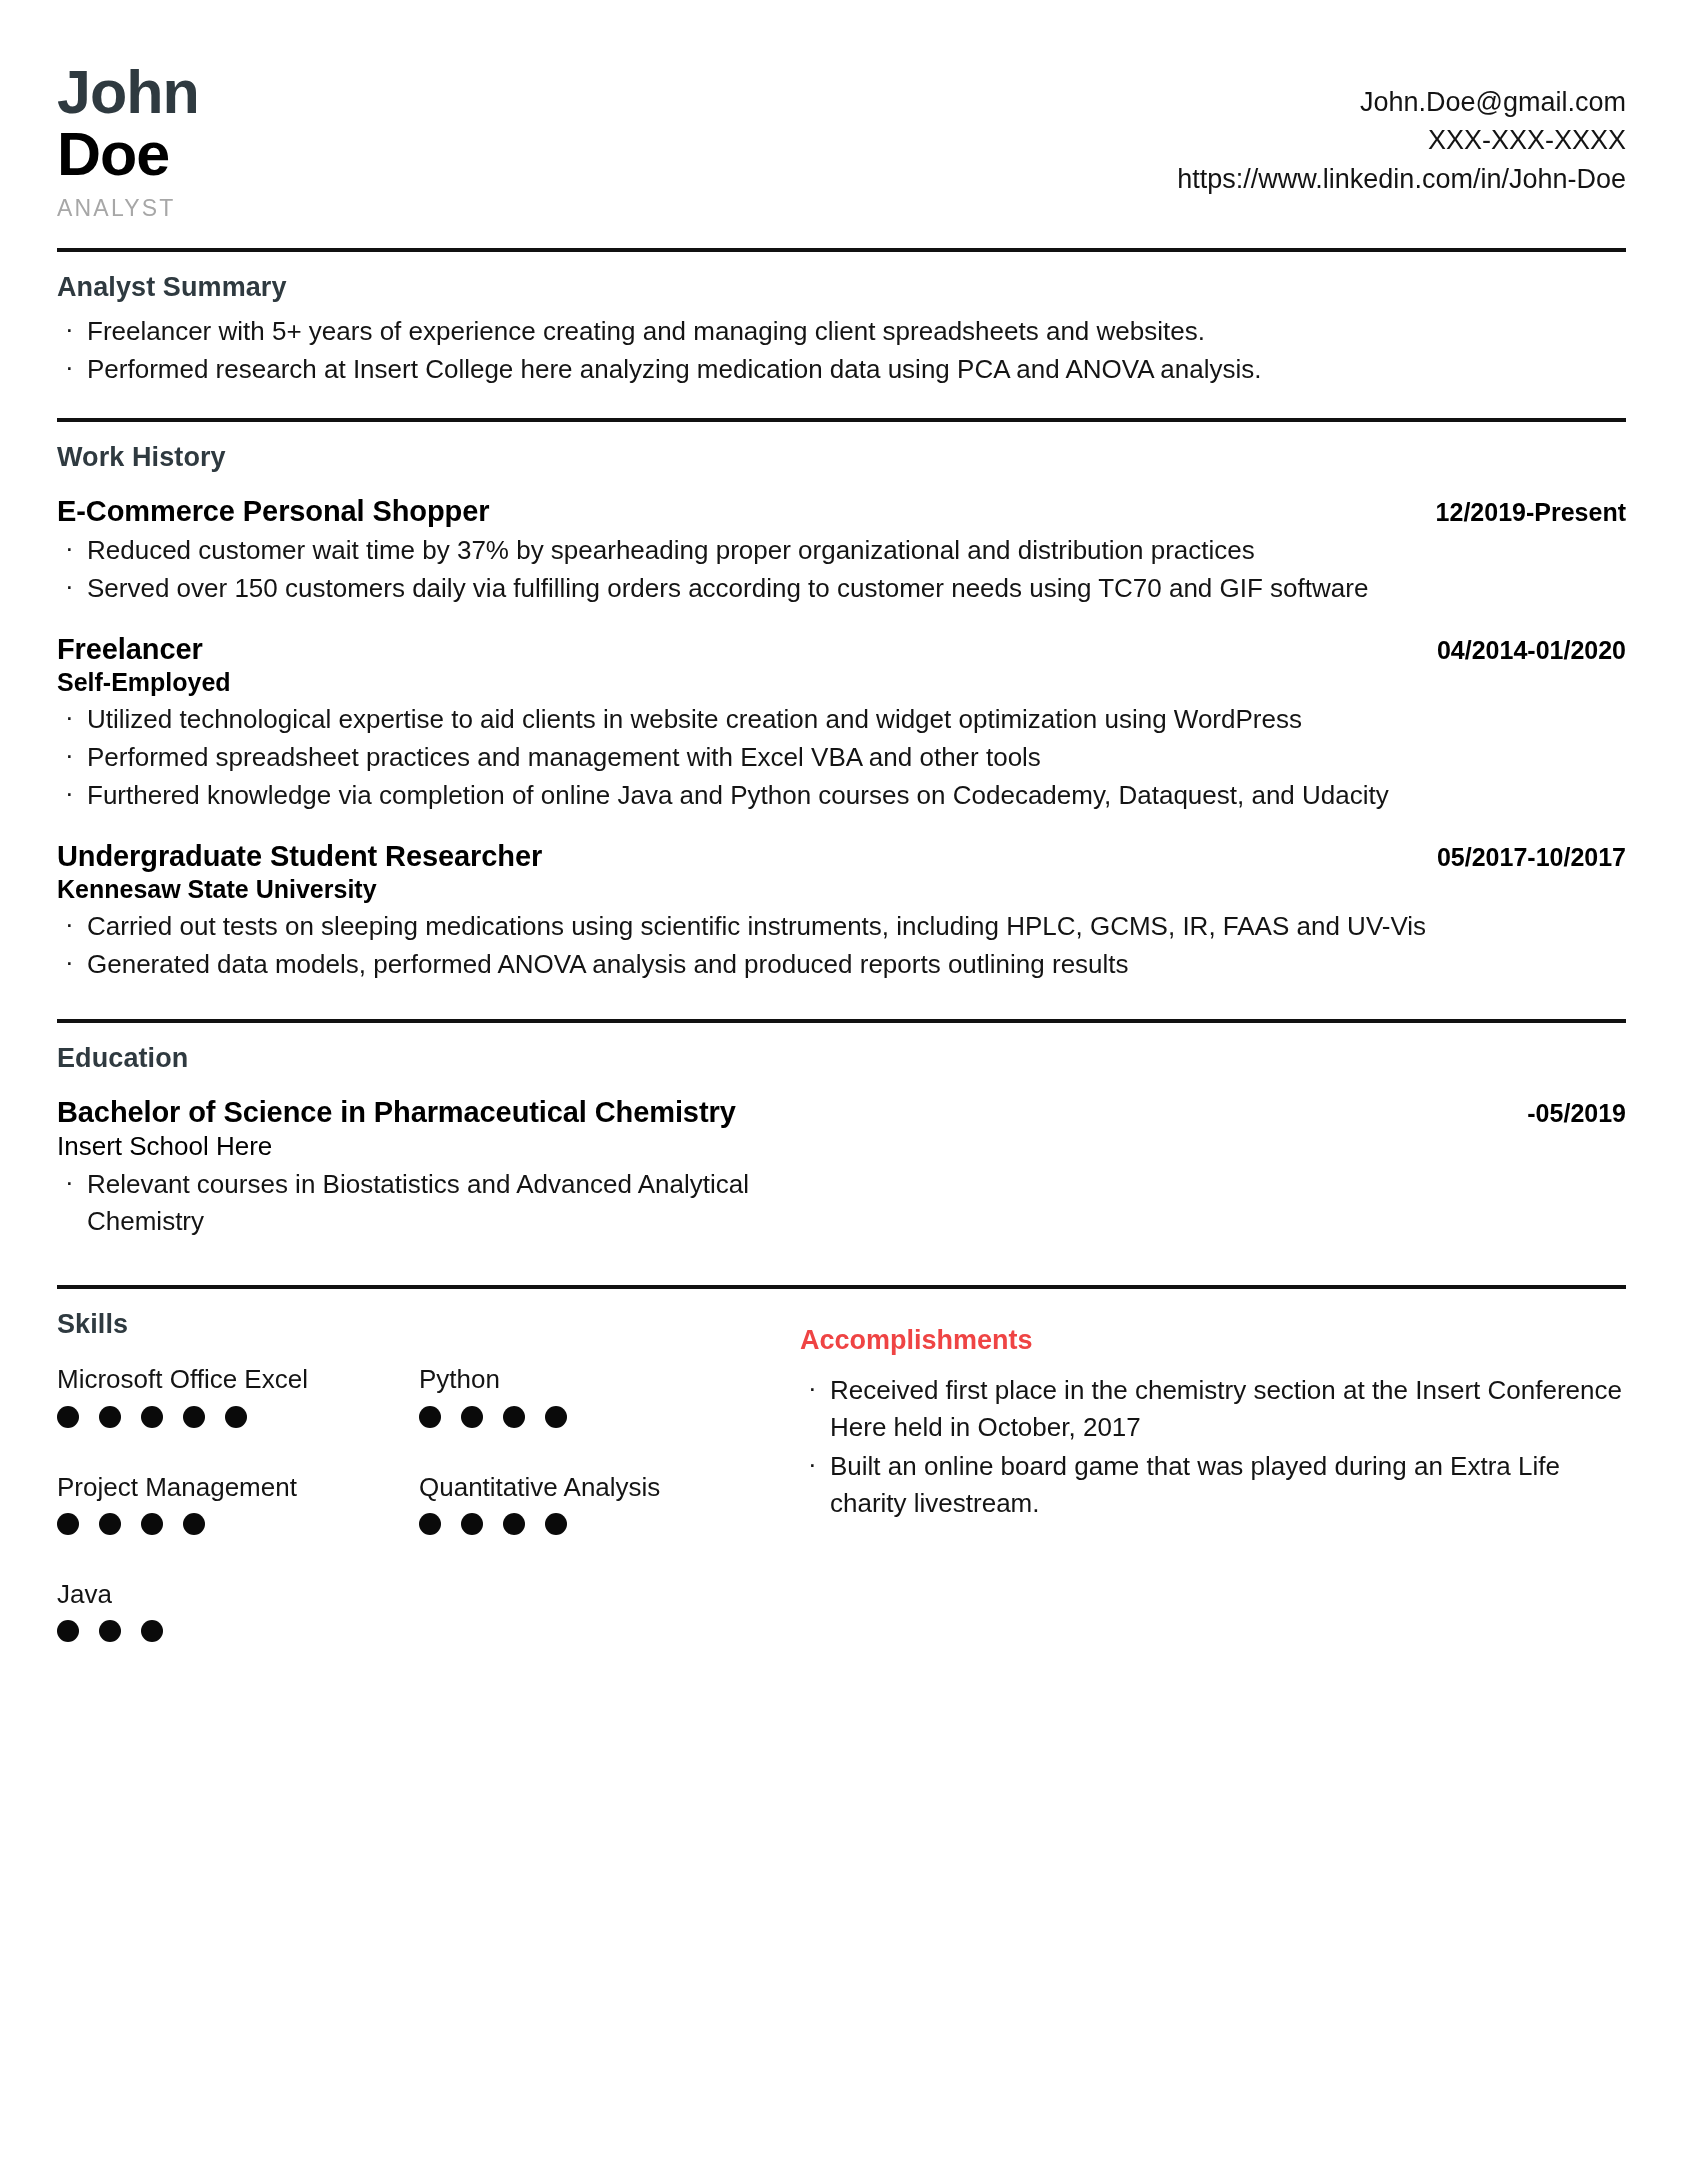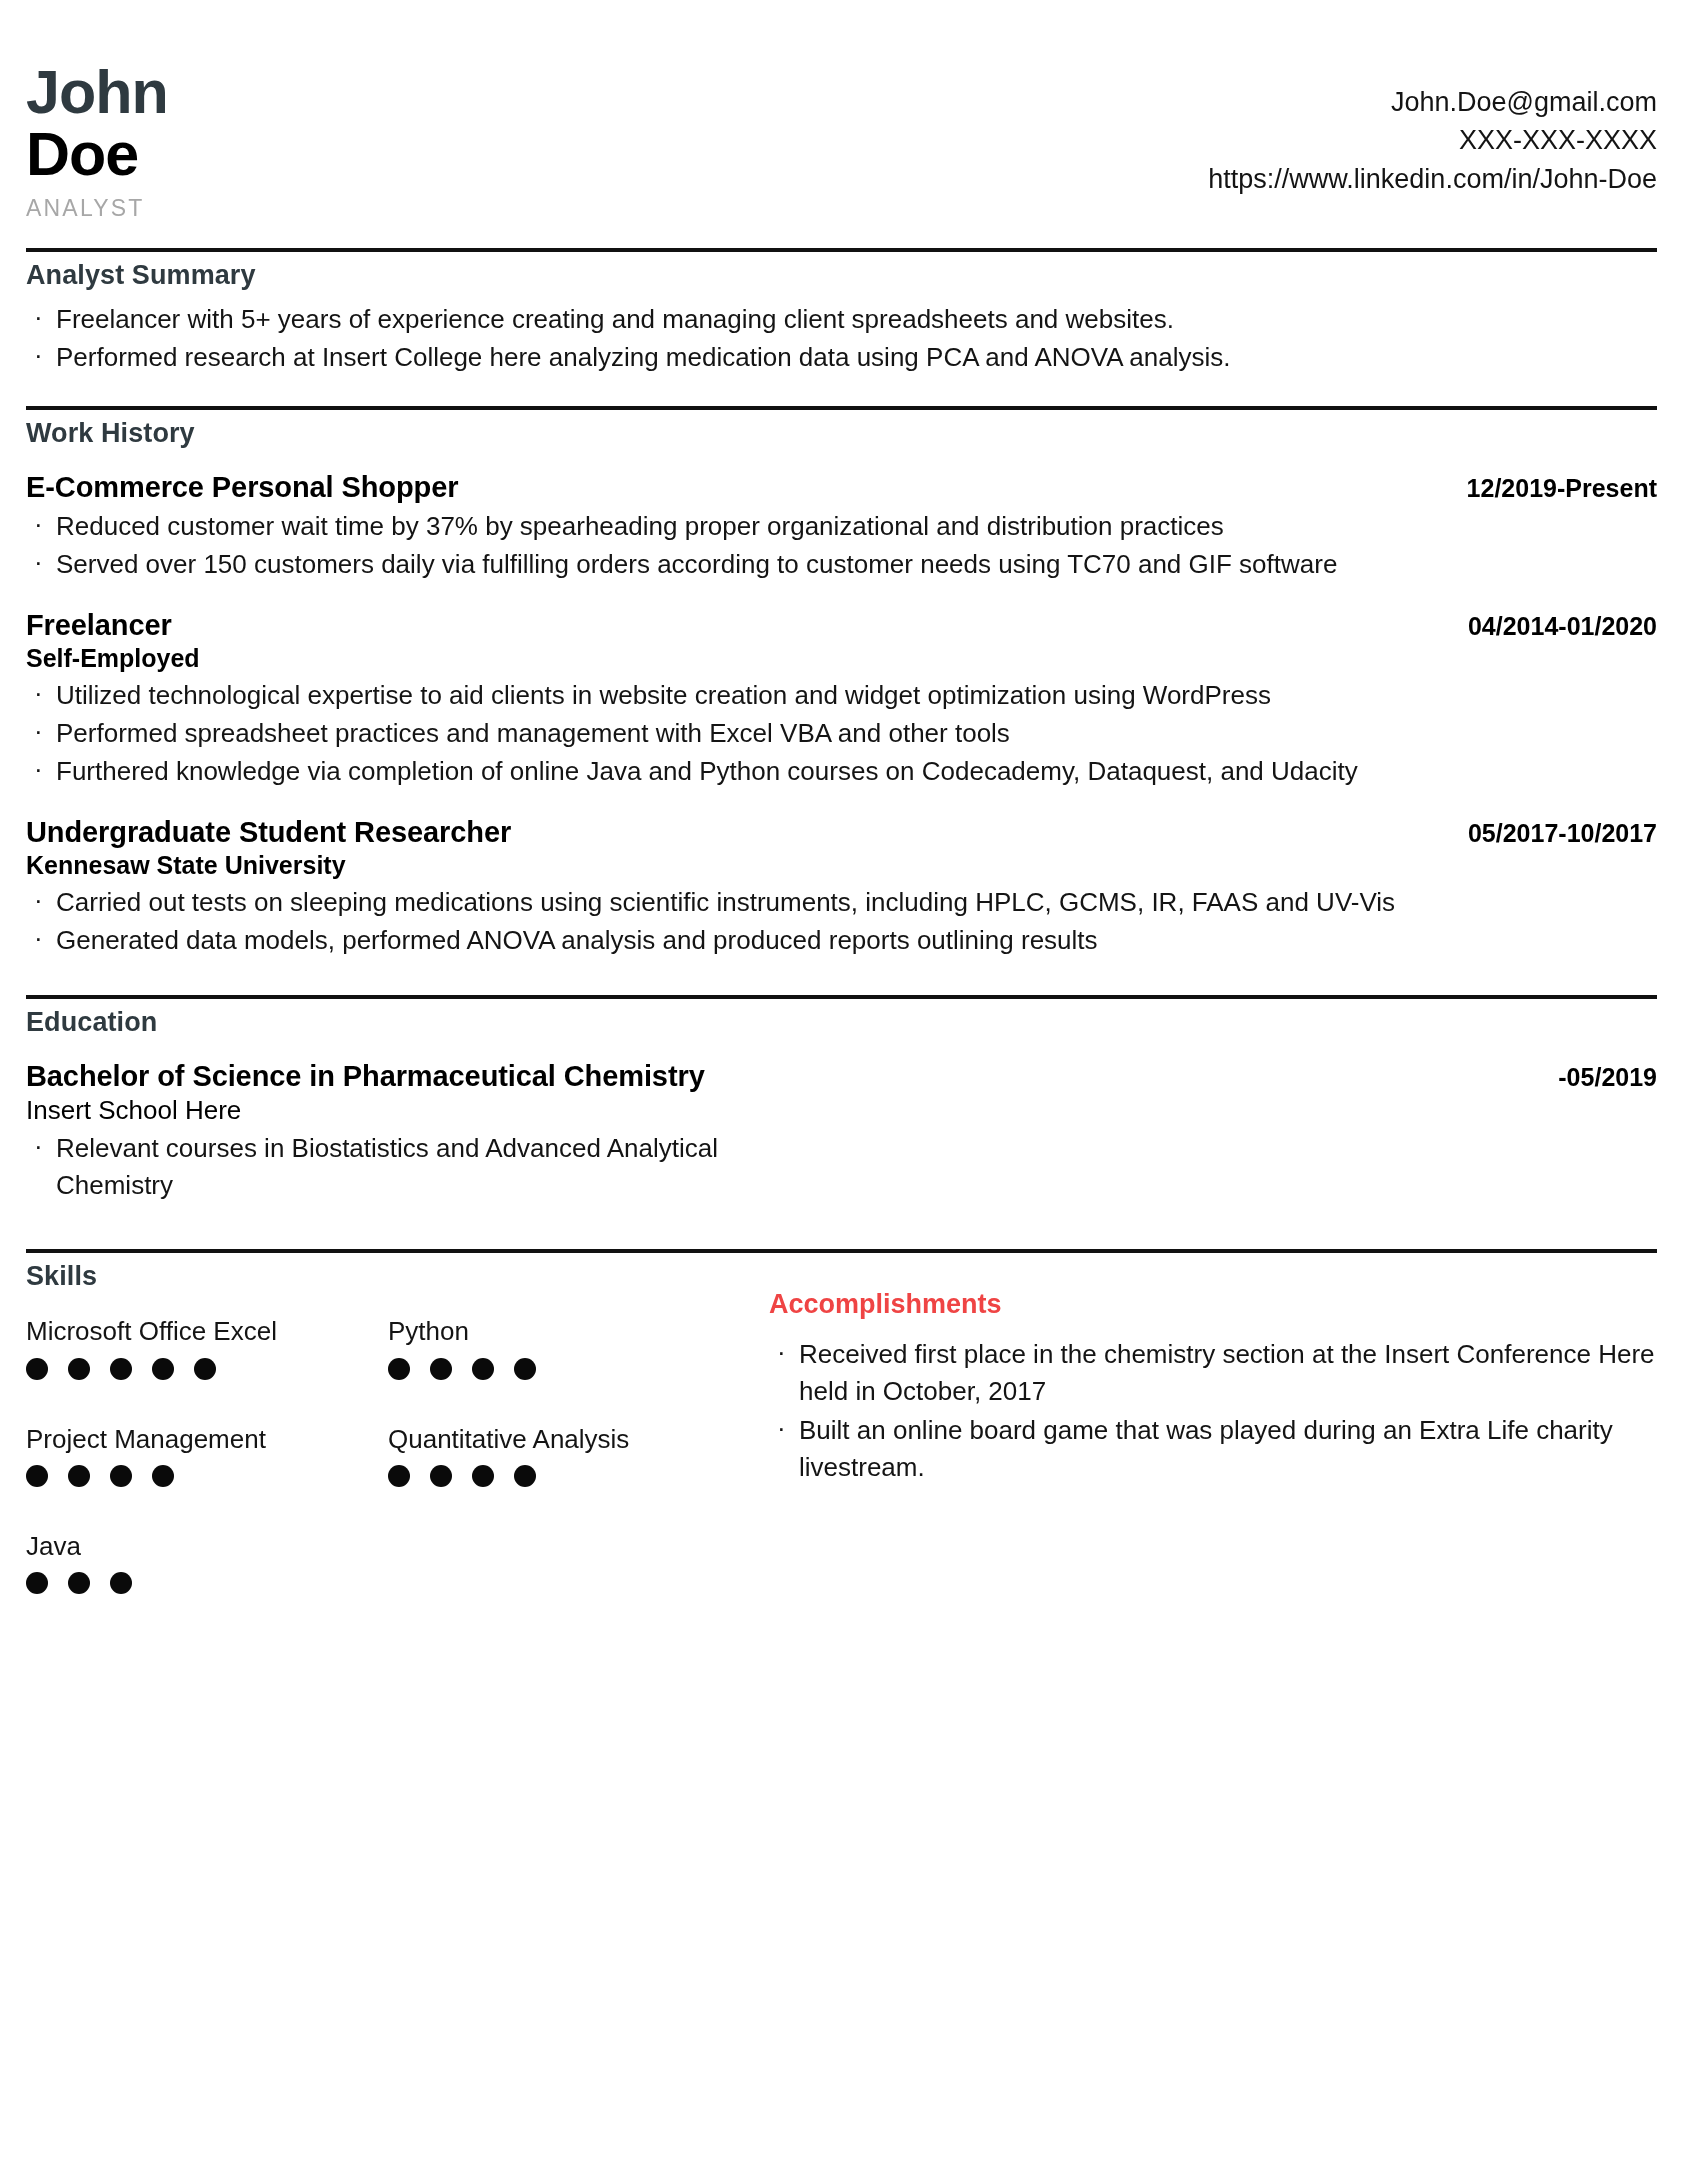--- a/index.html
+++ b/index.html
@@ -13,21 +13,21 @@
     font-family: "Liberation Sans", sans-serif;
     color: #000000;
     -webkit-font-smoothing: antialiased;
     overflow: hidden;
   }
   .page {
     position: relative;
     width: 1683px;
     height: 2178px;
     box-sizing: border-box;
-    padding: 0 26px;
+    padding: 0 57px;
     background: #ffffff;
   }
 
   
   .header {
     display: flex;
     align-items: flex-start;
     justify-content: space-between;
     padding-top: 61px;
   }
@@ -76,21 +76,21 @@
   .rule-work   { margin-top: 30px; }
   .rule-edu    { margin-top: 36px; }
   .rule-skills { margin-top: 46px; }
 
   
   .section-heading {
     font-size: 27px;
     font-weight: 700;
     color: #2f3a40;
     letter-spacing: 0.1px;
-    margin-top: 8px;
+    margin-top: 20px;
   }
 
   
   ul.bullets {
     list-style: none;
     margin: 10px 0 0 0;
     padding: 0;
   }
   ul.bullets > li {
     position: relative;

